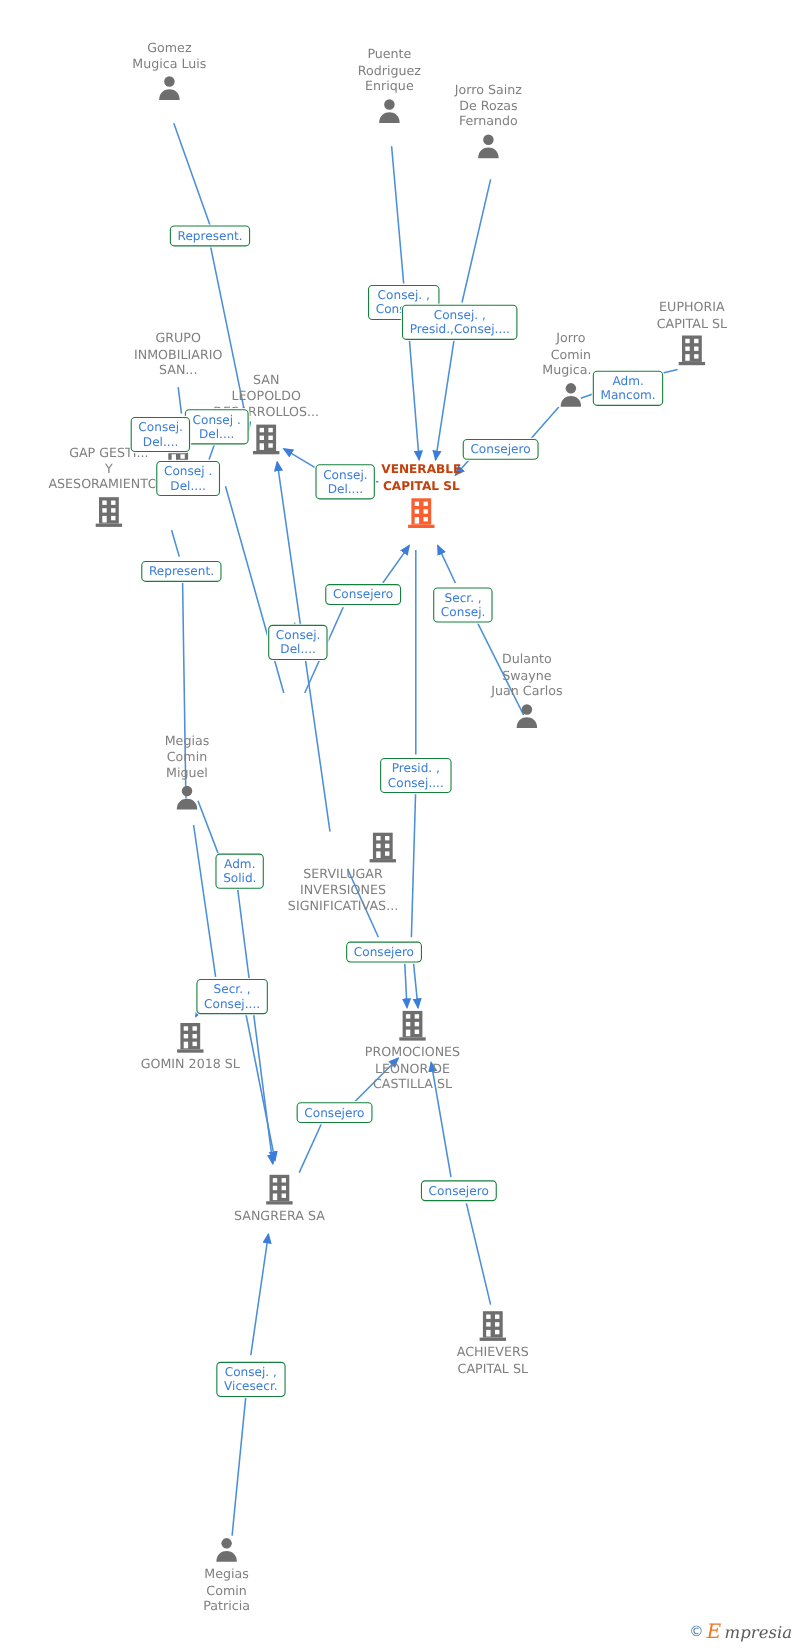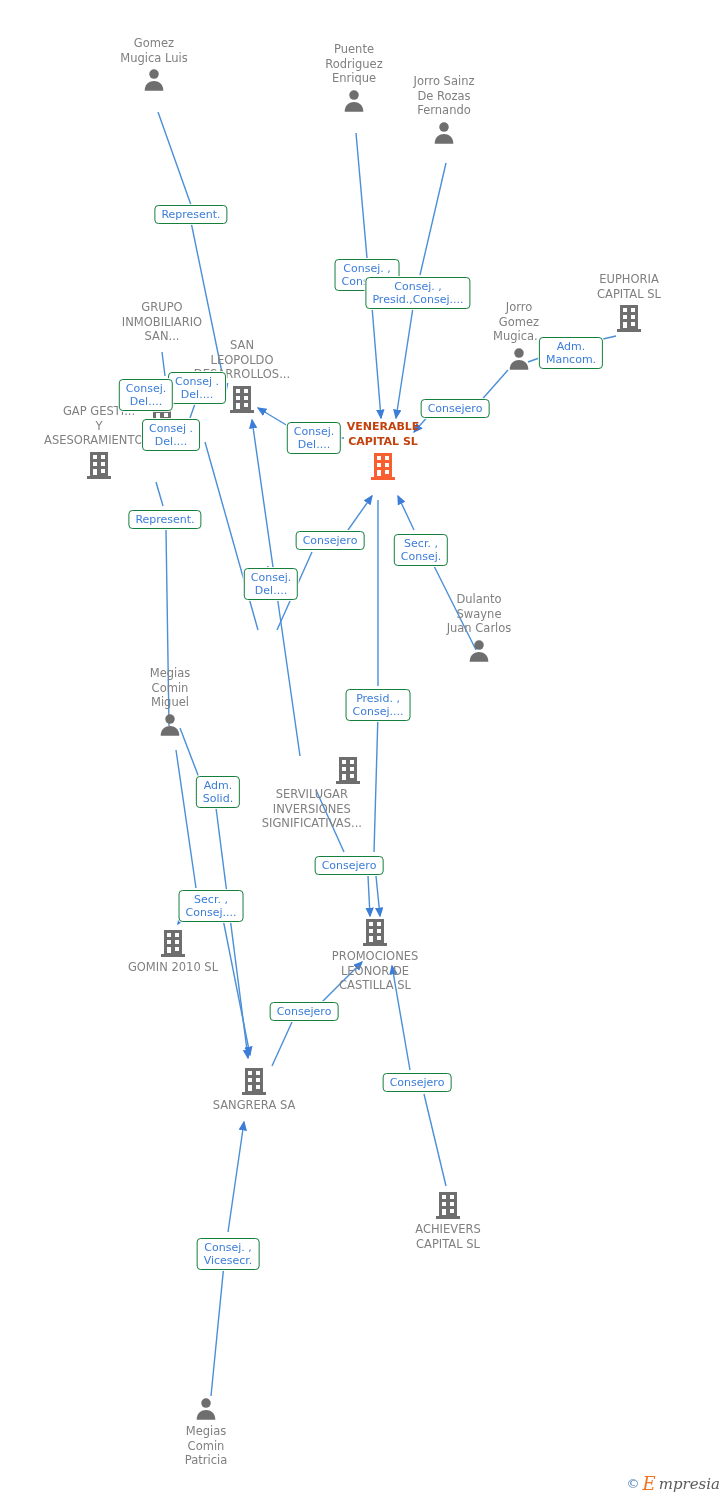--- a/index.html
+++ b/index.html
@@ -278,21 +278,21 @@
           <rect x="8" y="12" width="4" height="4" fill="#fff"></rect>
           <rect x="16" y="12" width="4" height="4" fill="#fff"></rect>
           <rect x="8" y="19" width="4" height="6" fill="#fff"></rect>
           <rect x="16" y="19" width="4" height="4" fill="#fff"></rect>
         </svg>
     </span>
   </div>
 
   <div class="node above" style="left:519px; top:300px;">
     <div class="label">Jorro
-Gomez
+Comin
 Mugica...</div>
     <span class="glyph">
       <svg class="icon-person" viewBox="0 0 24 24">
           <circle cx="12" cy="6.5" r="4.4" fill="#6E6E6E"></circle>
           <path d="M3.4 22 C3.4 15.5 8 13 12 13 C16 13 20.6 15.5 20.6 22 Z" fill="#6E6E6E"></path>
         </svg>
     </span>
   </div>
 
   <div class="node above focus" style="left:383px; top:420px;">
@@ -361,21 +361,21 @@
           <rect x="5" y="2" width="18" height="24" fill="#6E6E6E"></rect>
           <rect x="2" y="26" width="24" height="3" fill="#6E6E6E"></rect>
           <rect x="8" y="5" width="4" height="4" fill="#fff"></rect>
           <rect x="16" y="5" width="4" height="4" fill="#fff"></rect>
           <rect x="8" y="12" width="4" height="4" fill="#fff"></rect>
           <rect x="16" y="12" width="4" height="4" fill="#fff"></rect>
           <rect x="8" y="19" width="4" height="6" fill="#fff"></rect>
           <rect x="16" y="19" width="4" height="4" fill="#fff"></rect>
         </svg>
     </span>
-    <div class="label">GOMIN 2010 SL</div>
+    <div class="label">GOMIN 2018 SL</div>
   </div>
 
   <div class="node below" style="left:375px; top:917px;">
     <span class="glyph">
       <svg class="icon-company" viewBox="0 0 28 30">
           <rect x="5" y="2" width="18" height="24" fill="#6E6E6E"></rect>
           <rect x="2" y="26" width="24" height="3" fill="#6E6E6E"></rect>
           <rect x="8" y="5" width="4" height="4" fill="#fff"></rect>
           <rect x="16" y="5" width="4" height="4" fill="#fff"></rect>
           <rect x="8" y="12" width="4" height="4" fill="#fff"></rect>

